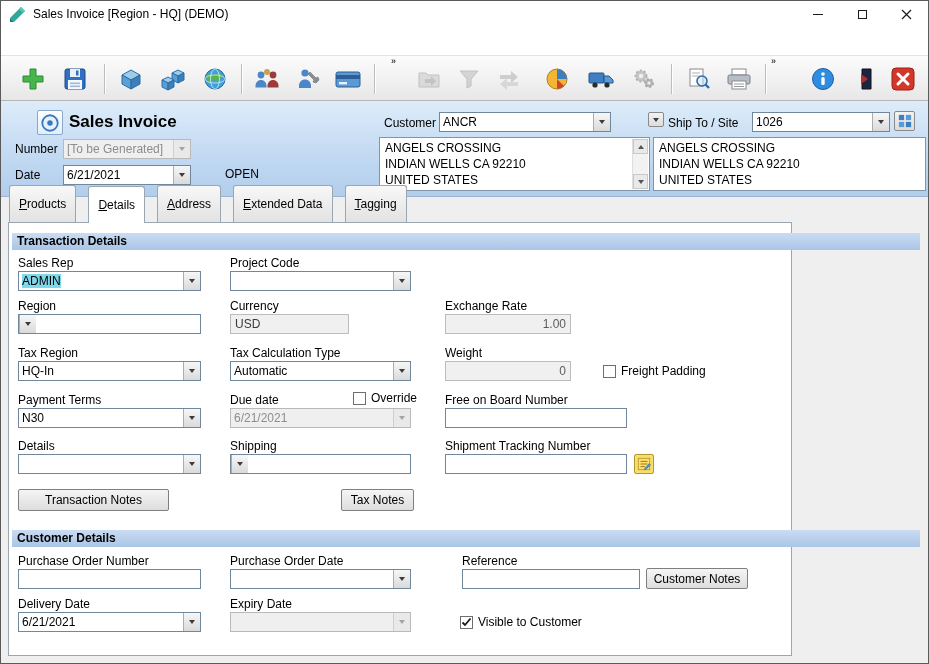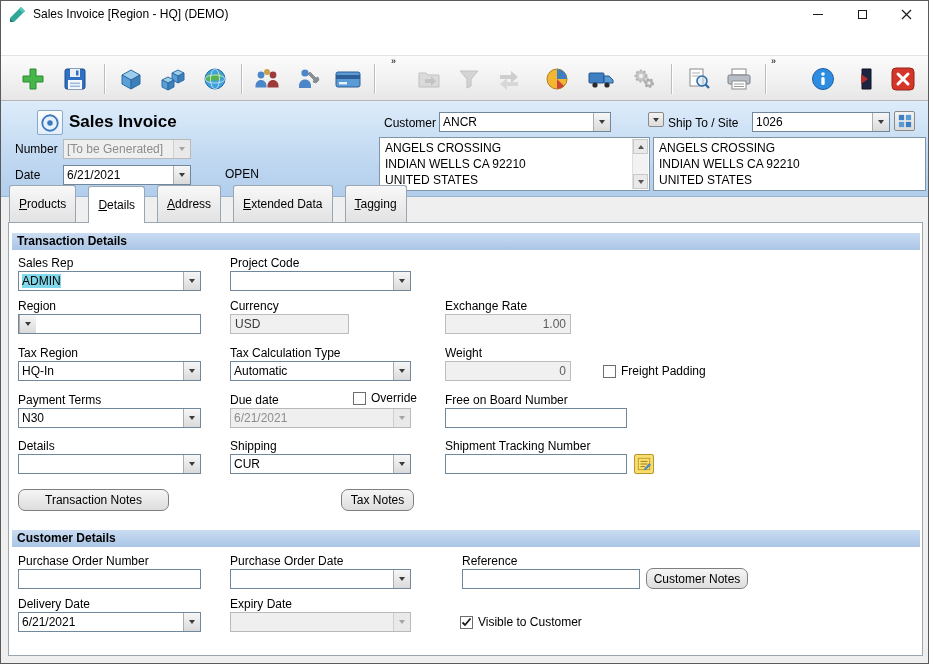--- a/index.html
+++ b/index.html
@@ -36,24 +36,24 @@
 .vscroll{position:absolute;top:1px;right:1px;bottom:1px;width:16px;background:#f2f2f2;border-left:1px solid #dedede}
 .sbtn{position:absolute;left:0;width:15px;height:15px;background:#e9e9e9;border:1px solid #c9c9c9;display:flex;align-items:center;justify-content:center}
 .sbtn.up{top:0}.sbtn.down{bottom:0}
 .tri-u-s{width:0;height:0;border-left:3px solid transparent;border-right:3px solid transparent;border-bottom:4px solid #555}
 .tri-d-s{width:0;height:0;border-left:3px solid transparent;border-right:3px solid transparent;border-top:4px solid #555}
 .workarea{position:absolute;left:0;top:196px;right:0;bottom:0;background:#efefef}
 .tabs{position:absolute;left:8px;top:199px;height:23px;display:flex;align-items:flex-end;z-index:5}
 .tab{height:20px;display:flex;align-items:center;padding:18px 9px;background:linear-gradient(#f8f8f8,#e2e2e2);border:1px solid #9aa6b1;border-bottom:none;border-radius:3px 3px 0 0;margin-right:12px;margin-bottom:1px}
 .tab u{text-decoration:underline}
 .tab.selected{height:24px;background:#fff;margin-bottom:0}
-.panel{position:absolute;left:7px;top:221px;width:915px;height:434px;background:#fff;border:1px solid #9aa6b1;z-index:2}
+.panel{position:absolute;left:7px;top:221px;width:784px;height:434px;background:#fff;border:1px solid #9aa6b1;z-index:2}
 .sechdr{position:absolute;left:3px;width:908px;height:17px;background:linear-gradient(#cadcf2,#aac5e6);font-weight:bold;padding:1px 5px;line-height:14px}
 .flabel{position:absolute;white-space:nowrap}
-.pbtn{position:absolute;display:flex;align-items:center;justify-content:center;background:linear-gradient(#f5f5f5,#dddddd);border:1px solid #7f7f7f;border-radius:7px}
+.pbtn{position:absolute;display:flex;align-items:center;justify-content:center;background:linear-gradient(#f5f5f5,#dddddd);border:1px solid #7f7f7f;border-radius:2px}
 .cb{position:absolute;display:flex;align-items:center;gap:5px}
 .cbbox{width:13px;height:13px;background:#fff;border:1px solid #6e6e6e;display:flex;align-items:center;justify-content:center}
 .sel{background:#7fd8ea}
 .iconbtn{position:absolute;display:flex;align-items:center;justify-content:center;background:linear-gradient(#f3f3f3,#dcdcdc);border:1px solid #8a8a8a;border-radius:2px}
 </style>
 </head>
 <body>
 
 <div class="window">
 
@@ -392,21 +392,20 @@
     <div class="flabel" style="left:9px;top:216px">Details</div>
     <div class="flabel" style="left:221px;top:216px">Shipping</div>
     <div class="flabel" style="left:436px;top:216px">Shipment Tracking Number</div>
     <div class="combo" style="left:9px;top:231px;width:183px">
       <div class="val"></div>
       <div class="drop">
           <span class="tri-d"></span>
         </div>
     </div>
     <div class="combo" style="left:221px;top:231px;width:181px">
-      <div class="val">CUR</div>
       <div class="drop">
           <span class="tri-d"></span>
         </div>
     </div>
     <div class="tbox" style="left:436px;top:231px;width:182px"></div>
     <div class="iconbtn" style="left:625px;top:231px;width:20px;height:20px;background:#f6dd6e;border-color:#b8962e">
         <svg width="14" height="14" viewBox="0 0 16 16">
           <rect x="1.5" y="1.5" width="13" height="13" fill="#ffe06a" stroke="#b8962e"></rect>
           <line x1="4" y1="5" x2="12" y2="5" stroke="#8a6d1a"></line>
           <line x1="4" y1="8" x2="12" y2="8" stroke="#8a6d1a"></line>

